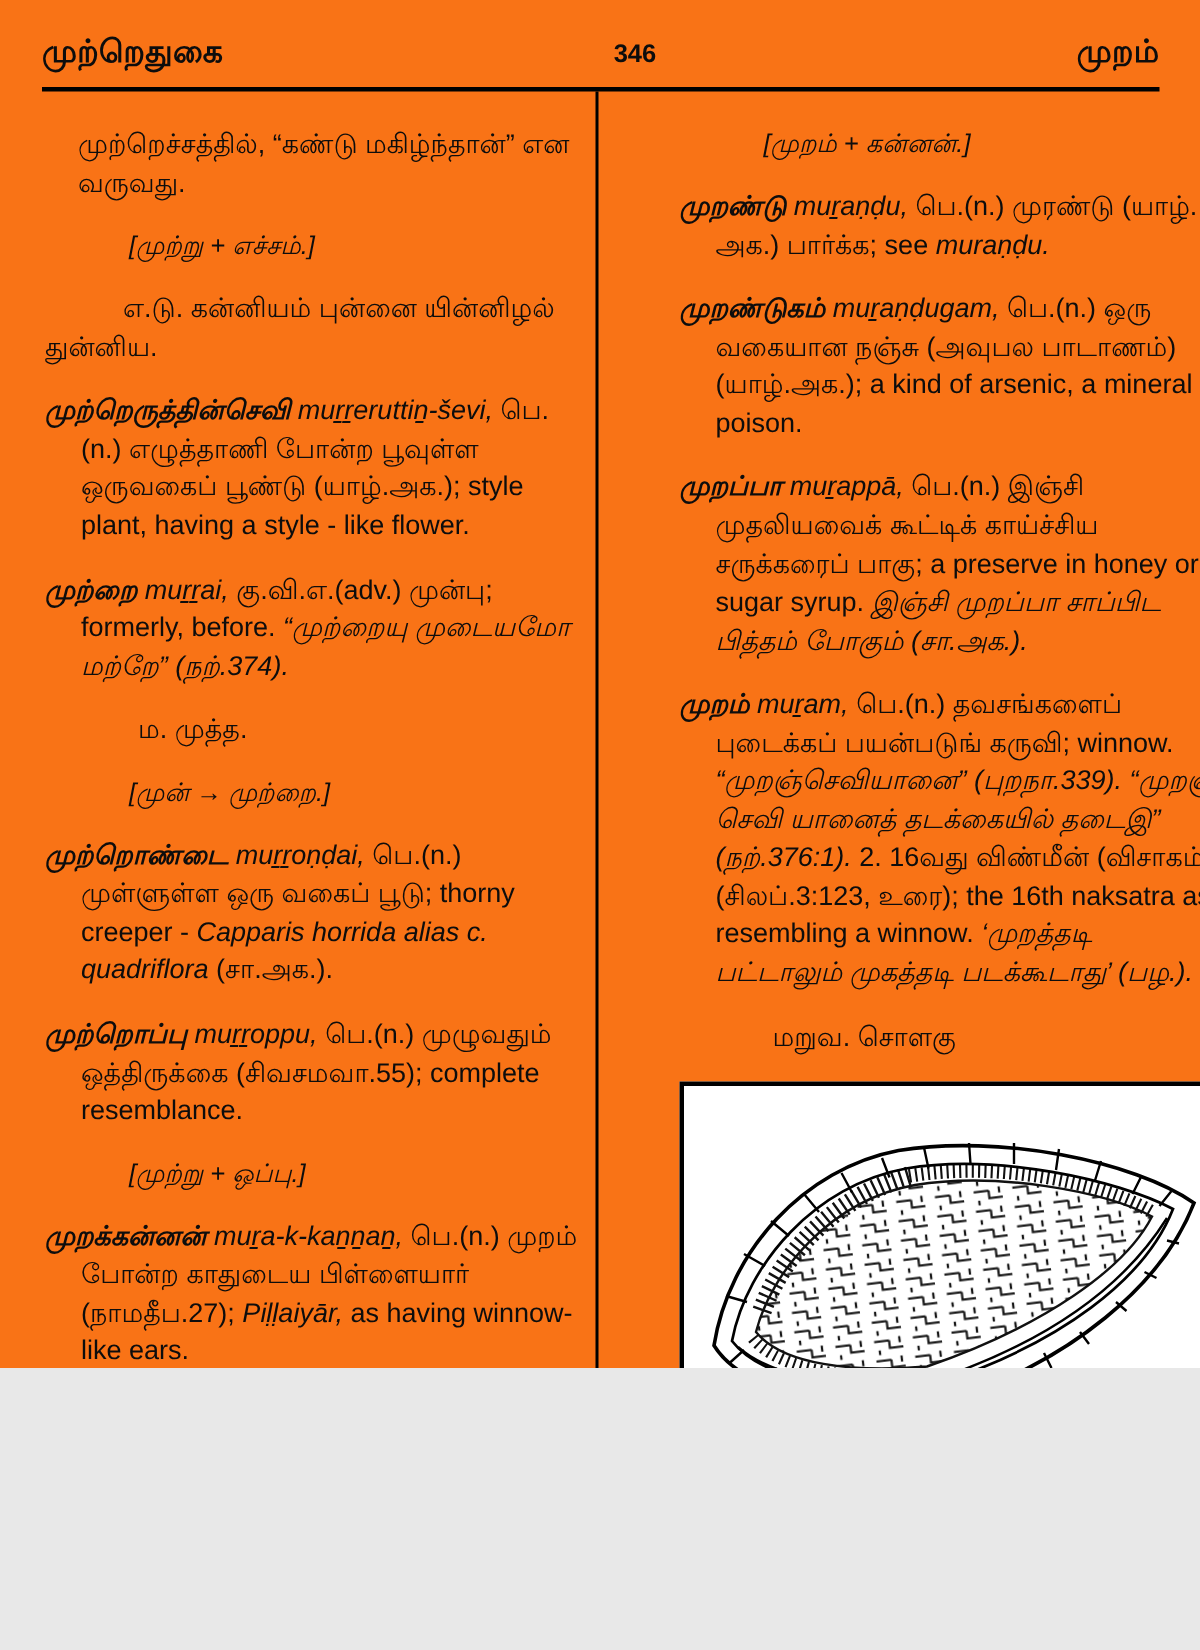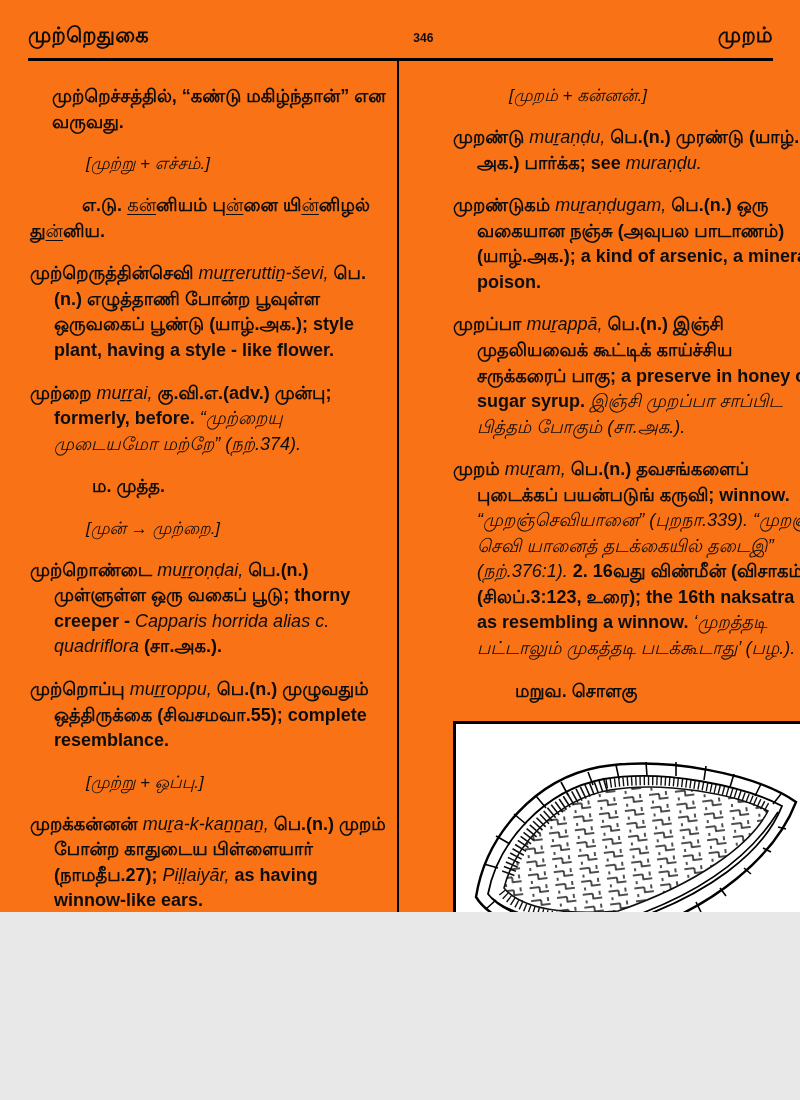--- a/index.html
+++ b/index.html
@@ -8,37 +8,37 @@
     background:#f97316; color:#0d0d0d; overflow:hidden;
     font-family:"Liberation Sans", sans-serif;
     font-size:18px; line-height:1.42;
   }
   
   .header {
     position:absolute; top:20px; left:28px; right:27px;
     display:flex; justify-content:space-between; align-items:baseline;
   }
   .header .hw { font-weight:bold; font-size:21px; letter-spacing:.2px; }
-  .header .pn { font-weight:bold; font-size:12px; transform:translateX(-10px); }
+  .header .pn { font-weight:bold; font-size:17px; transform:translateX(-10px); }
   .rule { position:absolute; top:58px; left:28px; width:745px; height:3px; background:#000; }
   .divider { position:absolute; top:61px; left:397px; width:2px; height:989px; background:#000; }
   
   .col { position:absolute; top:84px; }
   .col-left  { left:30px;  width:356px; }
   .col-right { left:425px; width:361px;margin-left:28px; }
   .block { margin:0 0 17px 0; }
   .block.entry   { padding-left:24px; text-indent:-24px; }
   .block.para    { padding-left:22px; }
   .block.etym    { padding-left:56px; font-size:17px; }
   .block.example { text-indent:52px; }
   .block.note    { padding-left:62px; }
-  .s-b { font-weight:bold; }
+  .s-b { font-weight:bold;font-style:italic; }
   .s-i { font-style:italic; }
-  .s-r { font-style:normal;font-weight:bold; }
-  .s-u { text-decoration:underline; text-underline-offset:3px;margin-top:37px; }
+  .s-r { font-style:normal; }
+  .s-u { text-underline-offset:3px;margin-top:37px; }
   
   .illus-frame {
     box-sizing:border-box; width:361px; height:235px;
     border:3px solid #000; margin-top:10px; background:#fff;
   }
   .illus-frame svg { display:block; }
 </style>
 </head>
 <body>
 

